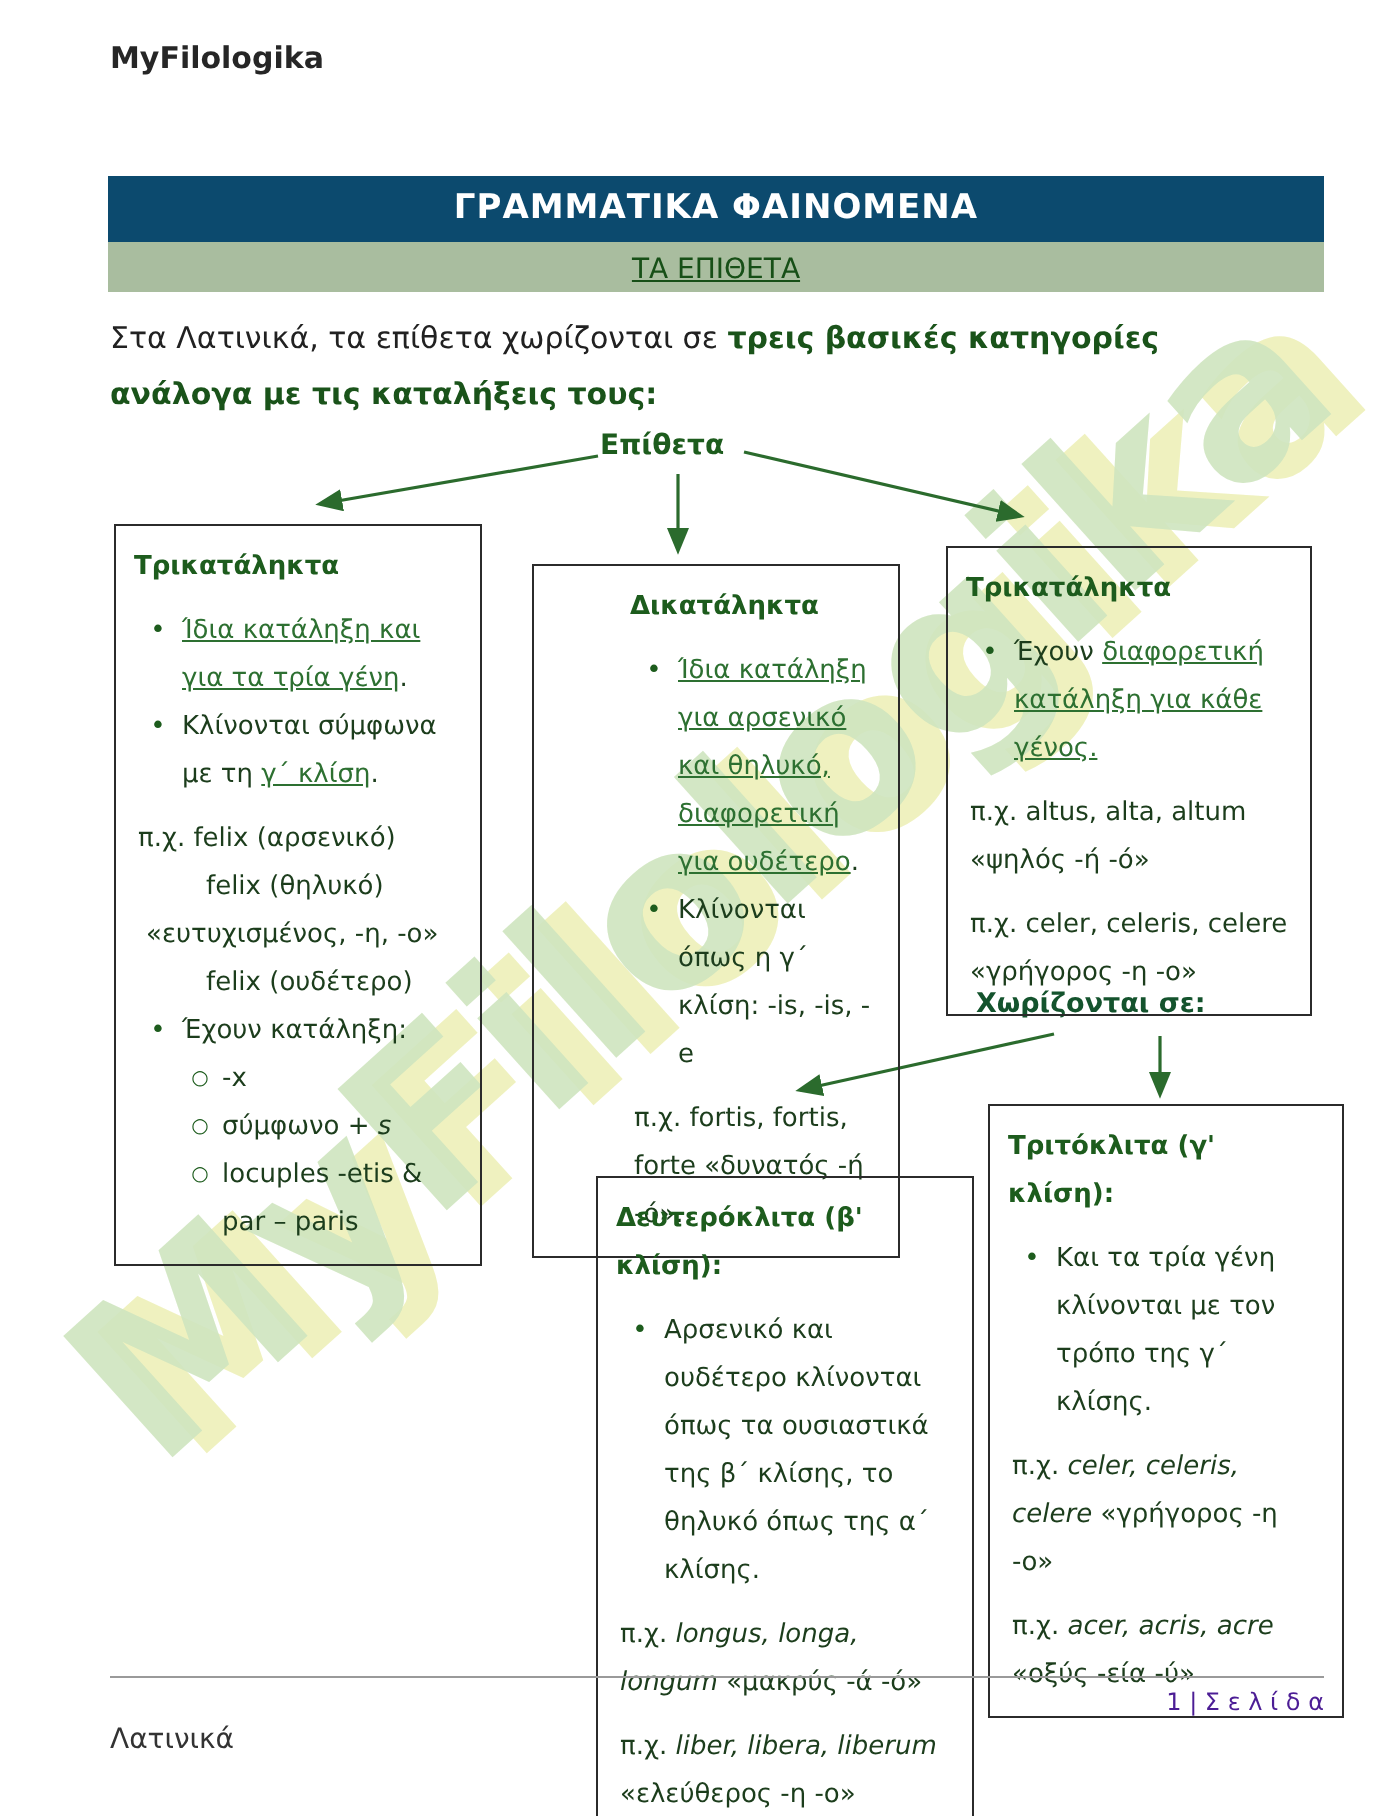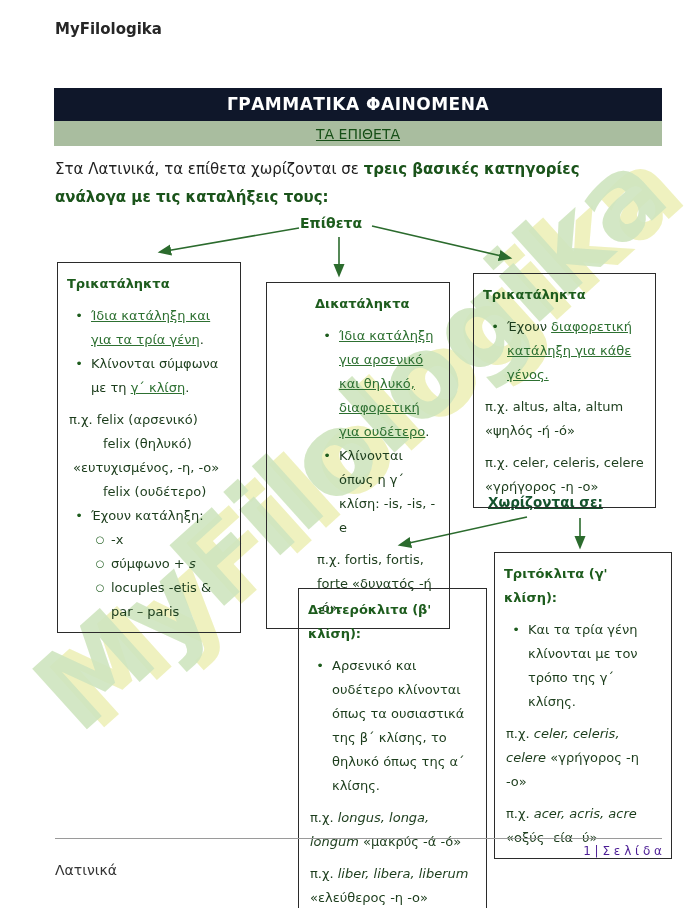--- a/index.html
+++ b/index.html
@@ -14,21 +14,21 @@
   .watermark span{position:absolute;font-size:112px;font-weight:bold;white-space:nowrap;}
   .wm-yellow{color:#edefb4;opacity:.85;transform:translate(14px,10px);}
   .wm-green{color:#cfe5bf;opacity:.9;}
 
   .arrow-layer{position:absolute;left:0;top:0;z-index:2;pointer-events:none;}
 
   
   .brand{position:absolute;left:55px;top:20px;font-size:15px;font-weight:bold;
          color:#262626;z-index:3;}
   .banner-dark{position:absolute;left:54px;top:88px;width:608px;height:33px;
-               background:#0f172a;color:#ffffff;font-size:17px;font-weight:bold;
+               background:#0c4a6e;color:#ffffff;font-size:17px;font-weight:bold;
                text-align:center;line-height:33px;letter-spacing:.5px;z-index:3;}
   .banner-light{position:absolute;left:54px;top:121px;width:608px;height:25px;
                 background:#a9bd9f;text-align:center;line-height:25px;z-index:3;}
   .banner-light span{color:#174f17;font-size:14px;text-decoration:underline;}
 
   .intro{position:absolute;left:55px;top:155px;width:575px;font-size:15px;
          line-height:28px;z-index:3;color:#212121;}
   .intro .bold-part{font-weight:bold;color:#1a531a;}
 
   

